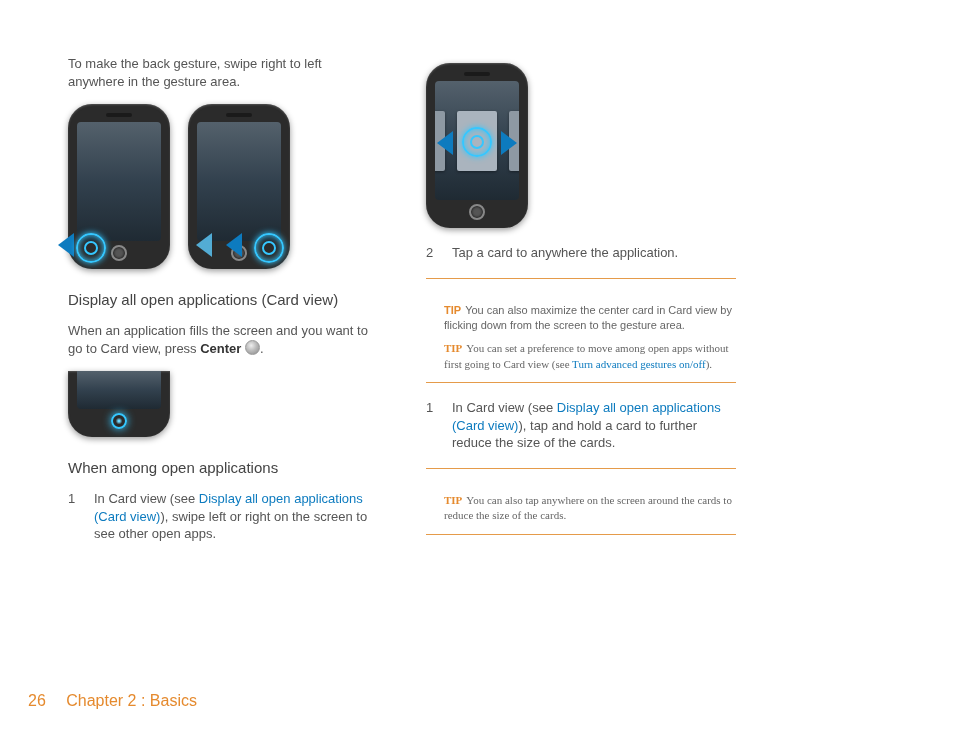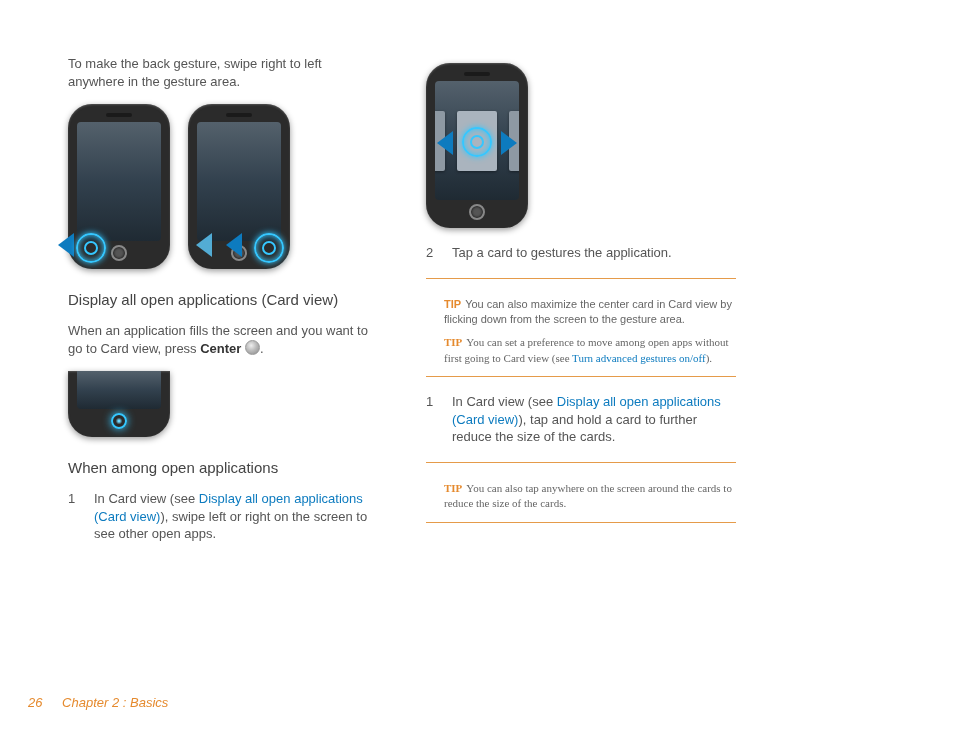--- a/index.html
+++ b/index.html
@@ -94,34 +94,34 @@
   }
   .card.side { width: 14px; height: 60px; top: 30px; background:#8e99a3; }
   .card.center { width: 40px; height: 60px; top: 30px; left: 50%; transform: translateX(-50%); }
 
   .step { display: flex; font-size: 13px; line-height: 1.35; margin: 0 0 12px 0; color:#555; }
   .step .num { width: 26px; flex: none; color:#555; }
   .link { color: #0d7bbf; }
   .tipbox {
     border-top: 1px solid #e59b4a;
     border-bottom: 1px solid #e59b4a;
-    padding: 18px 0 10px 18px;
+    padding: 24px 0 10px 18px;
     margin: 16px 0;
   }
   .tipbox .tip { font-size: 11px; line-height: 1.4; color: #666; margin: 0 0 8px 0; }
   .tipbox .tip:last-child { margin-bottom: 0; font-family: Liberation Serif, serif; }
   .tipbox .tip b { color: #e58a2e; font-weight: 600; font-size: 11px; margin-right: 4px;}
   .inline-center-btn {
     display:inline-block; width:13px; height:13px; vertical-align:-2px;
     border-radius:50%; background: radial-gradient(circle at 40% 35%, #eee 0%, #bbb 45%, #888 100%);
     border:1px solid #999;
   }
   .footer {
     position: absolute; left: 28px; bottom: 28px;
-    font-size: 13px; color: #e58a2e; font-style: italic;
+    font-size: 16px; color: #e58a2e;
   }
   .footer .pg { margin-right: 16px; }
   strong { color:#333; font-weight:600; }
 </style>
 </head>
 <body>
 
 <div class="page">
 
   <div class="col">
@@ -184,21 +184,21 @@
           <span class="arrow-l" style="left:2px; top:50px;"></span>
           <span class="arrow-r" style="right:2px; top:50px;"></span>
           <span class="ring" style="left:50%; top:46px; margin-left:-15px;"></span>
         </div>
         <div class="homebtn"></div>
       </div>
     </div>
 
     <div class="step">
       <span class="num">2</span>
-      <span>Tap a card to gestures the application.</span>
+      <span>Tap a card to anywhere the application.</span>
     </div>
 
     <div class="tipbox">
       <p class="tip">
         <b>TIP</b><span>You can also maximize the center card in Card view by flicking down from the screen to the gesture area.</span>
       </p>
       <p class="tip">
         <b>TIP</b><span>You can set a preference to move among open apps without first going to Card view (see </span><span class="link">Turn advanced gestures on/off</span><span>).</span>
       </p>
     </div>

